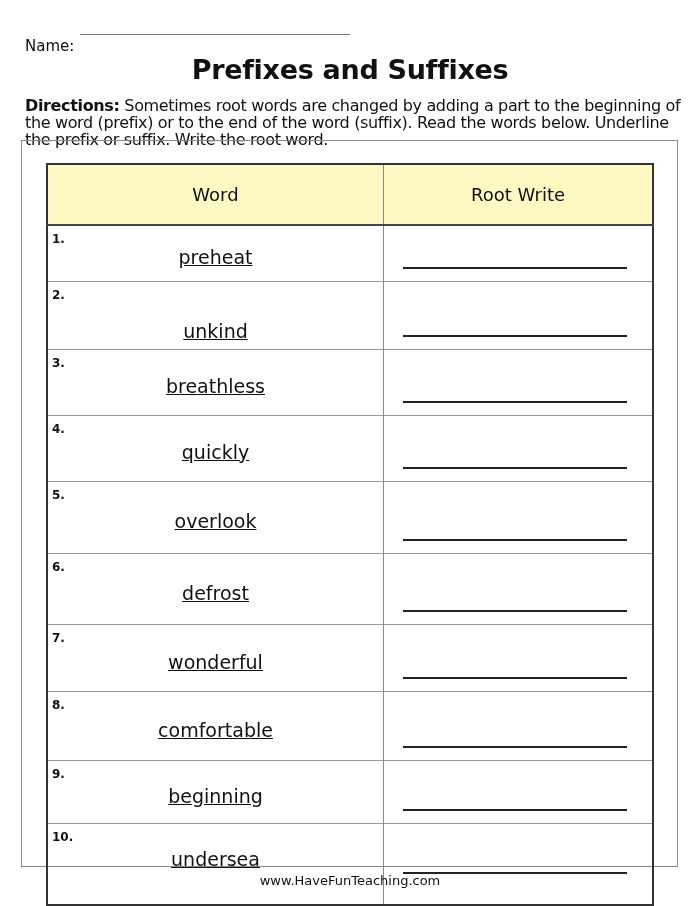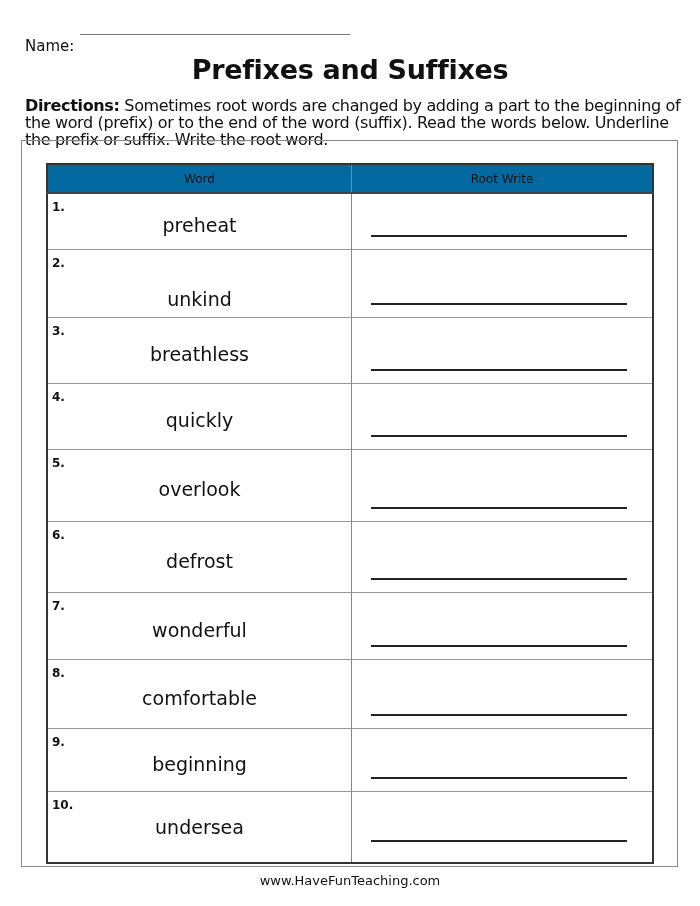--- a/index.html
+++ b/index.html
@@ -4,24 +4,24 @@
 <style>
   html, body { margin:0; padding:0; background:#fff; }
   body { width:700px; height:906px; position:relative; font-family:"DejaVu Sans", sans-serif; color:#111; overflow:hidden; }
   .name-row { position:absolute; left:25px; top:37px; font-size:15px; }
   .name-line { position:absolute; left:80px; top:34px; width:270px; border-bottom:1px solid #777; }
   .title { position:absolute; left:0; width:700px; top:46px; text-align:center; font-size:27px; font-weight:bold; letter-spacing:-0.3px;margin-top:8px; }
   .directions { position:absolute; left:25px; top:97px; width:660px; font-size:16px; line-height:17px; letter-spacing:-0.35px; }
   .directions b { font-weight:bold; }
   .frame { position:absolute; left:21px; top:140px; width:657px; height:727px; border:1px solid #888; box-sizing:border-box; }
   table { position:absolute; left:46px; top:163px; width:608px; border-collapse:collapse; border:2px solid #333; }
-  th { background:#0369a1; font-weight:normal; font-size:12px; height:27px; border-bottom:2px solid #444; border-right:1px solid #888; padding:0; }
+  th { background:#fef9c3; font-weight:normal; font-size:18px; height:27px; border-bottom:2px solid #444; border-right:1px solid #888; padding:16px; }
   td { border-top:1px solid #999; border-right:1px solid #888; position:relative; padding:0; vertical-align:top; }
   .num { position:absolute; left:4px; top:6px; font-size:12px; font-weight:bold; }
-  .word { position:absolute; left:0; right:0; text-align:center; font-size:19px; }
+  .word { position:absolute; left:0; right:0; text-align:center; font-size:19px;text-decoration:underline; }
   .answer { position:absolute; left:19px; right:25px; border-bottom:2px solid #222; }
   .footer { position:absolute; left:0; width:700px; top:873px; text-align:center; font-size:13px; }
 </style>
 </head>
 <body>
 
 <div class="name-row">Name:</div>
 <div class="name-line"></div>
 <div class="title">Prefixes and Suffixes</div>
 <div class="directions"><b>Directions:</b><span> Sometimes root words are changed by adding a part to the beginning of the word (prefix) or to the end of the word (suffix). Read the words below. Underline the prefix or suffix. Write the root word.</span></div>
@@ -109,21 +109,21 @@
       </tr>
       <tr style="height: 63px;">
         <td>
        <span class="num">9.</span>
        <span class="word" style="top:24px">beginning</span>
      </td>
      <td>
        <div class="answer" style="top:48px"></div>
      </td>
       </tr>
-      <tr style="height: 72px;">
+      <tr style="height: 82px;">
         <td>
        <span class="num">10.</span>
        <span class="word" style="top:24px">undersea</span>
      </td>
      <td>
        <div class="answer" style="top:48px"></div>
      </td>
       </tr>
     </tbody>
 </table>

